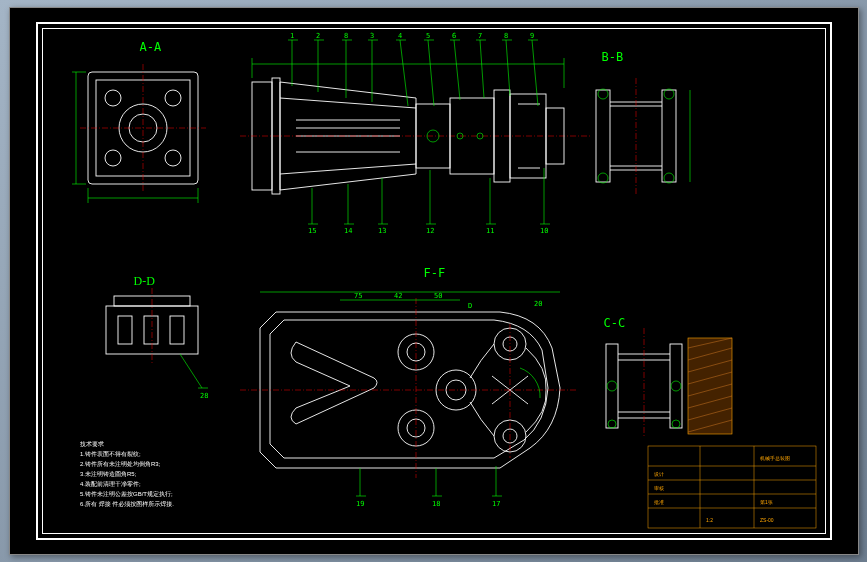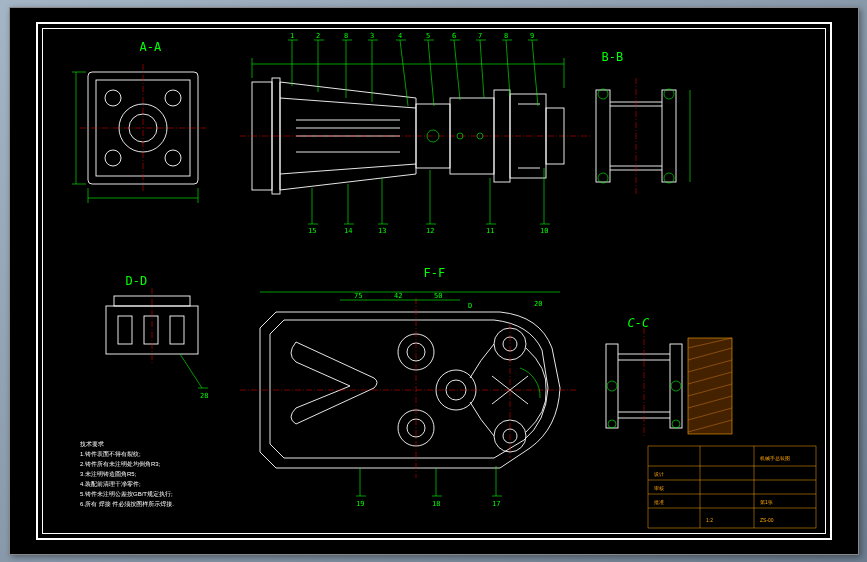--- a/index.html
+++ b/index.html
@@ -52,22 +52,22 @@
 </style>
 </head>
 <body>
 
 <div class="app-frame">
   <div class="sheet-border"></div>
   <div class="canvas">
 
     <div class="section-label" style="left:100px; top:12px;">A-A</div>
     <div class="section-label" style="left:562px; top:22px;">B-B</div>
-    <div class="section-label" style="left:588px; top:288px;font-style:italic;">C-C</div>
-    <div class="section-label" style="left:86px; top:246px;">D-D</div>
+    <div class="section-label" style="left:564px; top:288px;">C-C</div>
+    <div class="section-label" style="left:94px; top:246px;font-family:Liberation Serif, serif;">D-D</div>
     <div class="section-label" style="left:384px; top:238px;">F-F</div>
 
     <svg width="790" height="510" style="position:absolute;top:0;left:0">
 
       <g>
         <rect class="wht" x="48" y="44" width="110" height="112" rx="4"></rect>
         <rect class="wht" x="56" y="52" width="94" height="96"></rect>
         <circle class="wht" cx="103" cy="100" r="24"></circle>
         <circle class="wht" cx="103" cy="100" r="14"></circle>
         <circle class="wht" cx="73" cy="70" r="8"></circle>

